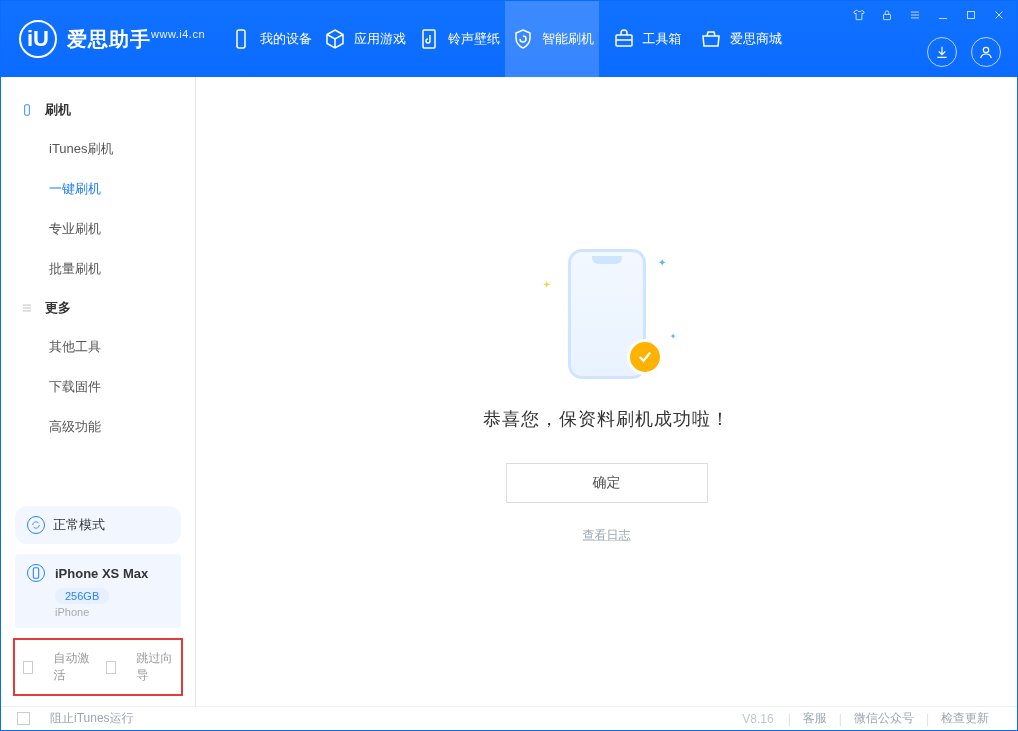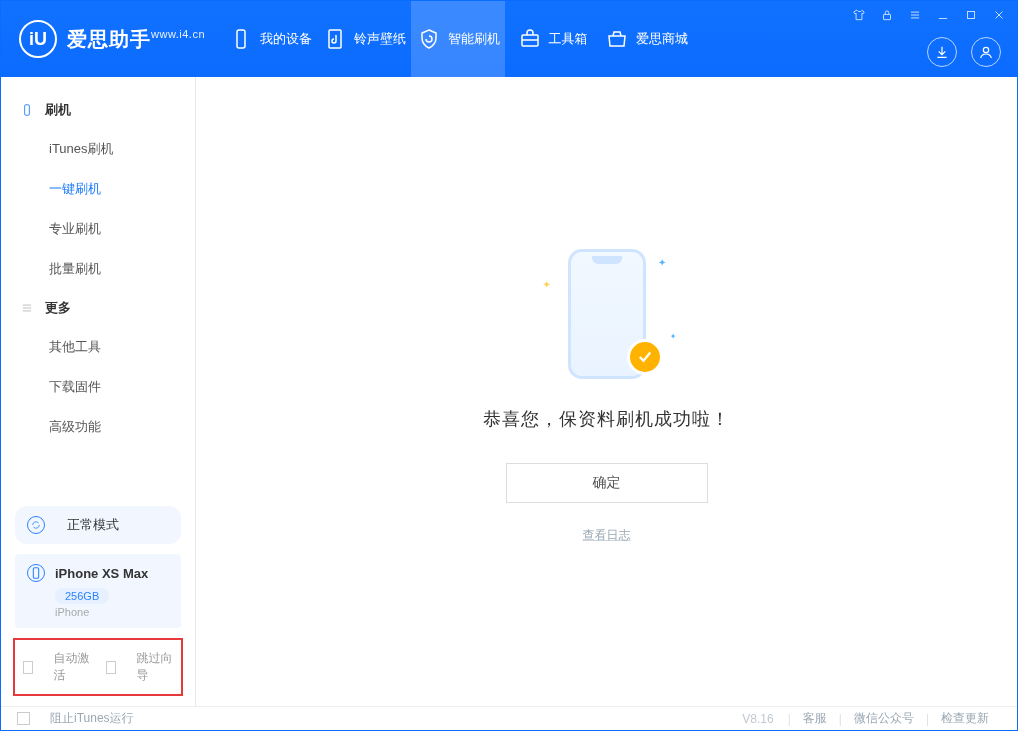--- a/index.html
+++ b/index.html
@@ -13,21 +13,21 @@
 
 .header {
   height: 76px; background: linear-gradient(180deg, #1171ff 0%, #0b6bff 100%);
   display: flex; align-items: center; color: #fff; position: relative;
 }
 .logo-area {
   display: flex; align-items: center; padding: 0 18px; gap: 10px; min-width: 195px;
 }
 .logo-badge {
   width: 38px; height: 38px; border: 2.5px solid #fff; border-radius: 50%;
-  display: flex; align-items: center; justify-content: center; font-weight: bold; font-size: 18px;
+  display: flex; align-items: center; justify-content: center; font-weight: bold; font-size: 22px;
 }
 .logo-text { display: flex; flex-direction: row; line-height: 1.1; }
 .logo-cn { font-size: 20px; font-weight: bold; letter-spacing: 1px; }
 .logo-en { font-size: 11px; opacity: .9; letter-spacing: .5px; }
 
 .nav-tabs { display: flex; height: 100%; }
 .nav-tab {
   width: 94px; display: flex; flex-direction: row; align-items: center; justify-content: center;
   gap: 6px; font-size: 13px; cursor: pointer; color: #fff;
 }
@@ -64,21 +64,21 @@
 .side-group-head .gh-ico { width:16px; height:16px; display:flex; align-items:center; justify-content:center; }
 .side-group-head .gh-ico svg { width:14px; height:14px; stroke:#2b83ff; fill:none; stroke-width:1.6; }
 .side-group-head.more .gh-ico svg { stroke:#bbb; }
 .side-item {
   padding:11px 18px 11px 48px; cursor:pointer; color:#555;
 }
 .side-item.active { color:#1a7bff; }
 
 .mode-card {
   margin:0 14px 10px; padding:10px 12px; background:#f1f6ff; border-radius:12px;
-  display:flex; align-items:center; gap:22px; color:#333; font-size:13px;
+  display:flex; align-items:center; gap:8px; color:#333; font-size:13px;
 }
 .mode-card .mode-ico {
   width:18px; height:18px; border-radius:50%; border:1.5px solid #2b83ff;
   display:flex; align-items:center; justify-content:center;
 }
 .mode-card .mode-ico svg { width:10px; height:10px; stroke:#2b83ff; fill:none; stroke-width:2; }
 
 .device-card {
   margin:0 14px 10px; padding:10px 12px; background:#f1f6ff; border-radius:4px; font-size:13px;
 }
@@ -154,20 +154,28 @@
       </div>
     </div>
     <div class="nav-tabs">
       <div class="nav-tab">
         <span class="ico">
             <svg viewBox="0 0 24 24">
               <rect x="8" y="3" width="8" height="18" rx="2"></rect>
             </svg>
           </span>
         <span>我的设备</span>
+      </div>
+      <div class="nav-tab">
+        <span class="ico">
+            <svg viewBox="0 0 24 24">
+              <path d="M12 3l8 4.5v9L12 21l-8-4.5v-9L12 3z M4 7.5l8 4.5 8-4.5 M12 12v9"></path>
+            </svg>
+          </span>
+        <span>应用游戏</span>
       </div>
       <div class="nav-tab">
         <span class="ico">
             <svg viewBox="0 0 24 24">
               <rect x="6" y="3" width="12" height="18" rx="1"></rect>
               <path d="M13 8v6a2 2 0 1 1-2-2"></path>
             </svg>
           </span>
         <span>铃声壁纸</span>
       </div>

